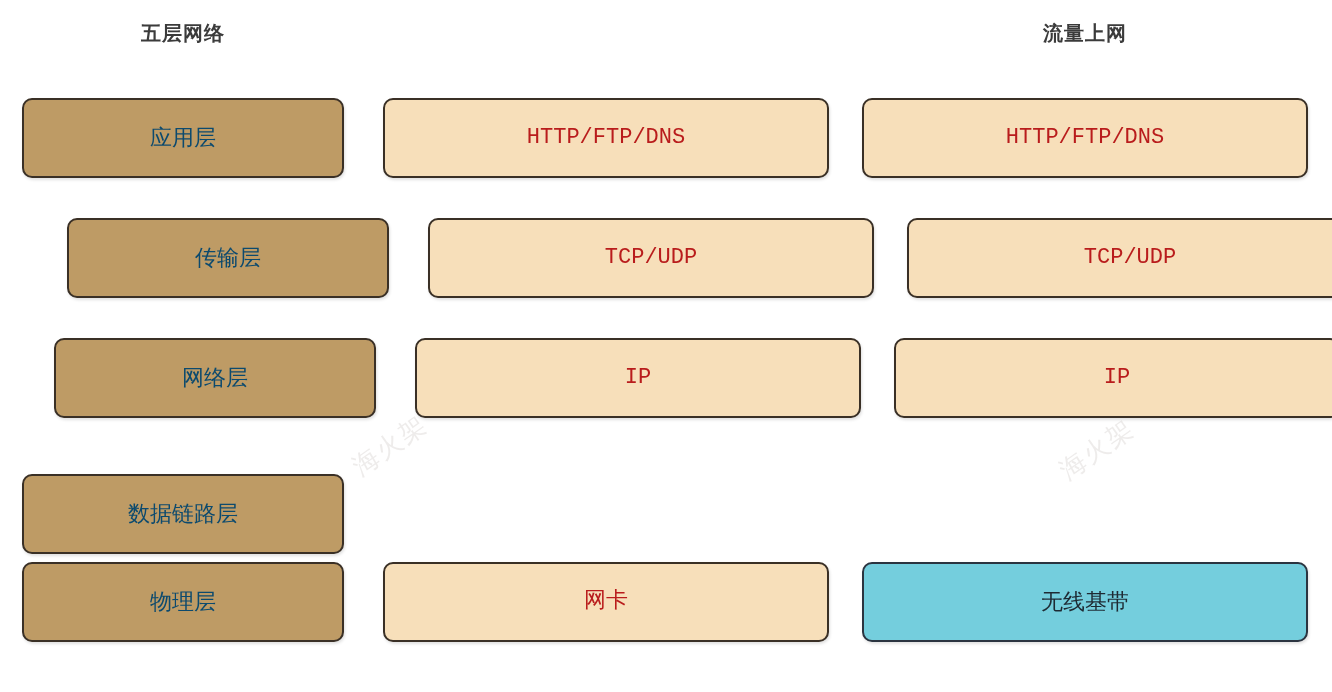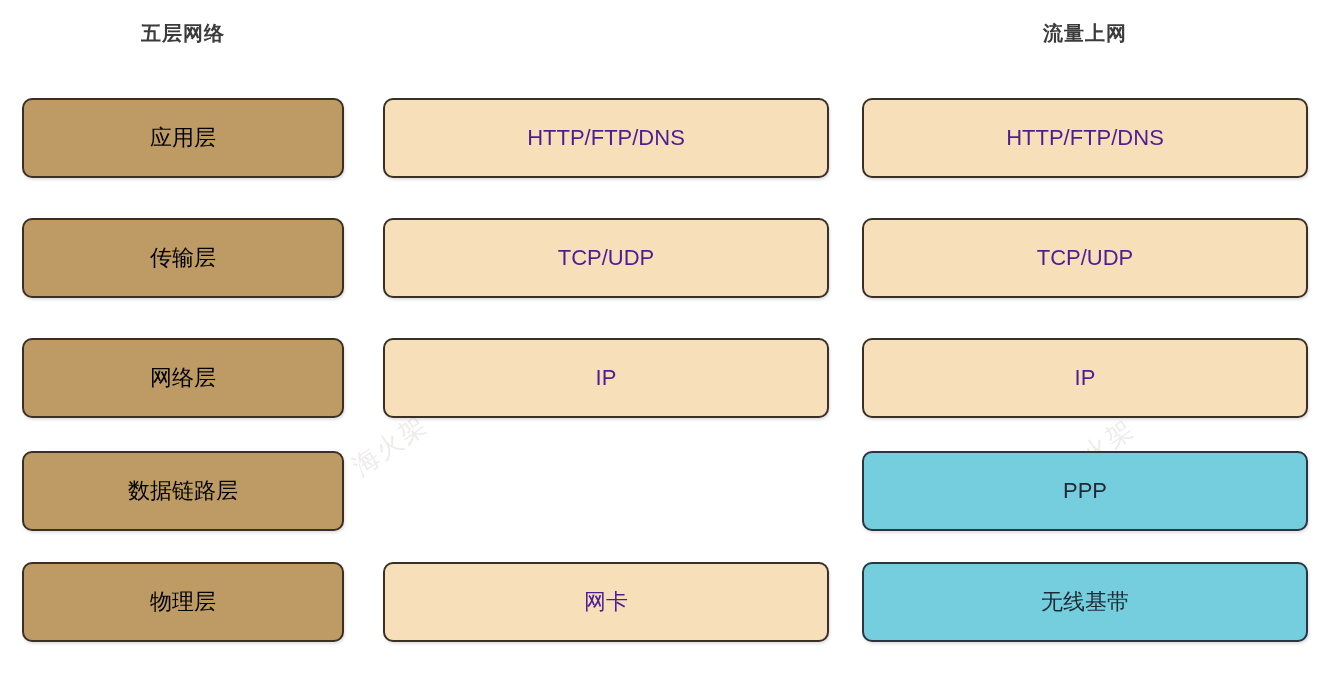--- a/index.html
+++ b/index.html
@@ -65,35 +65,36 @@
     justify-content: center;
     font-size: 22px;
     white-space: nowrap;
     box-shadow: 1px 2px 3px rgba(0,0,0,0.12);
   }
   .col-0 { left: 22px;  width: 322px; }
   .col-1 { left: 383px; width: 446px; }
   .col-2 { left: 862px; width: 446px; }
 
   .row-0 { top: 98px; }
-  .row-1 { top: 218px; }
-  .row-2 { top: 338px; }
-  .row-3 { top: 451px; align-items: center; }
+  .row-1 { top: 218px; margin-left: 45px; }
+  .row-2 { top: 338px; margin-left: 32px; }
+  .row-3 { top: 474px; align-items: center; }
   .row-4 { top: 562px; text-align: right; }
 
   
   .style-brown {
     background: #be9b65;
     border: 2.5px solid #3a3026;
-    color: #000000;
+    color: #0c4a6e;
   }
   .style-cream {
     background: #f7dfba;
     border: 2.5px solid #3a3026;
-    color: #4c1d95;
+    color: #b91c1c;
+    font-family: Liberation Mono, monospace;
   }
   .style-cyan {
     background: #74ceddff;
     border: 2.5px solid #2b3440;
     color: #1e2a33;
   }
   .box-label {
     display: block;
     line-height: 1;
   }
@@ -140,20 +141,17 @@
 
   <div class="layer-box col-2 row-0 style-cream">
     <span class="box-label">HTTP/FTP/DNS</span>
   </div>
   <div class="layer-box col-2 row-1 style-cream">
     <span class="box-label">TCP/UDP</span>
   </div>
   <div class="layer-box col-2 row-2 style-cream">
     <span class="box-label">IP</span>
   </div>
-  <div class="layer-box col-2 row-3 style-cyan">
-    <span class="box-label">PPP</span>
-  </div>
   <div class="layer-box col-2 row-4 style-cyan">
     <span class="box-label">无线基带</span>
   </div>
 
 </div>
 
 </body></html>

